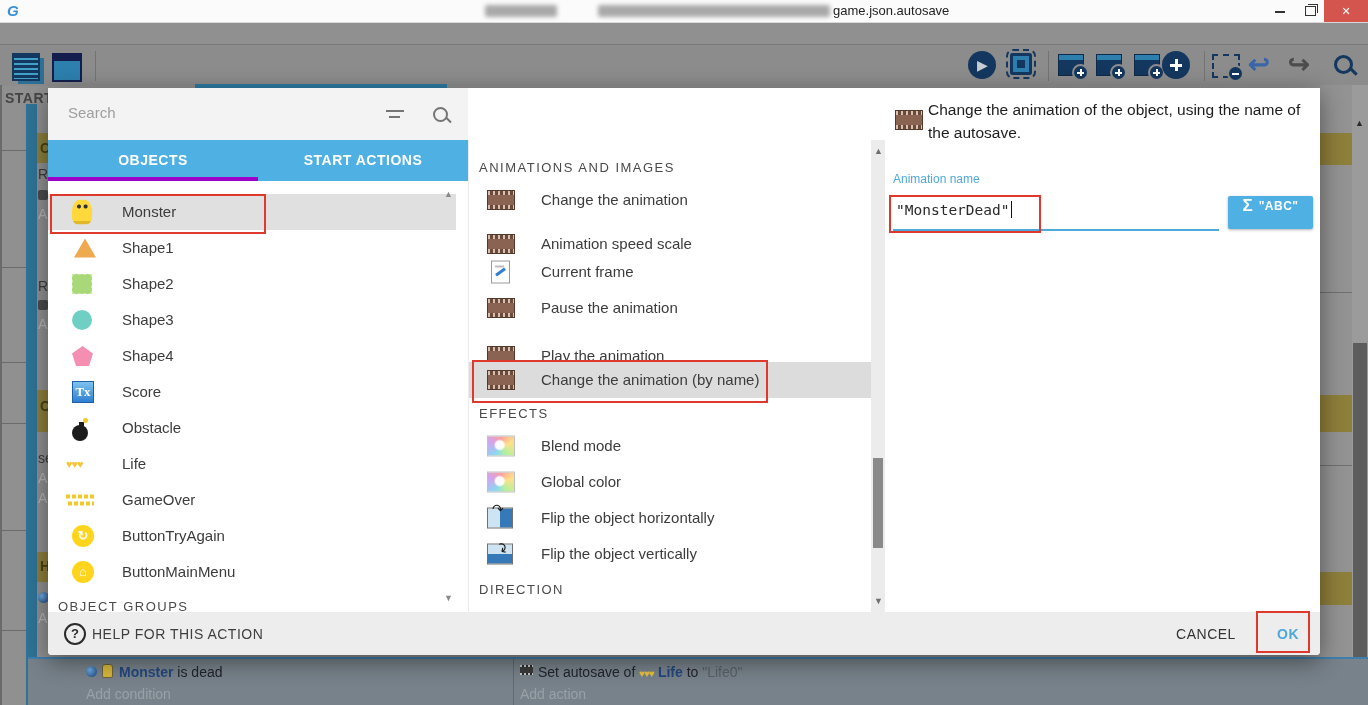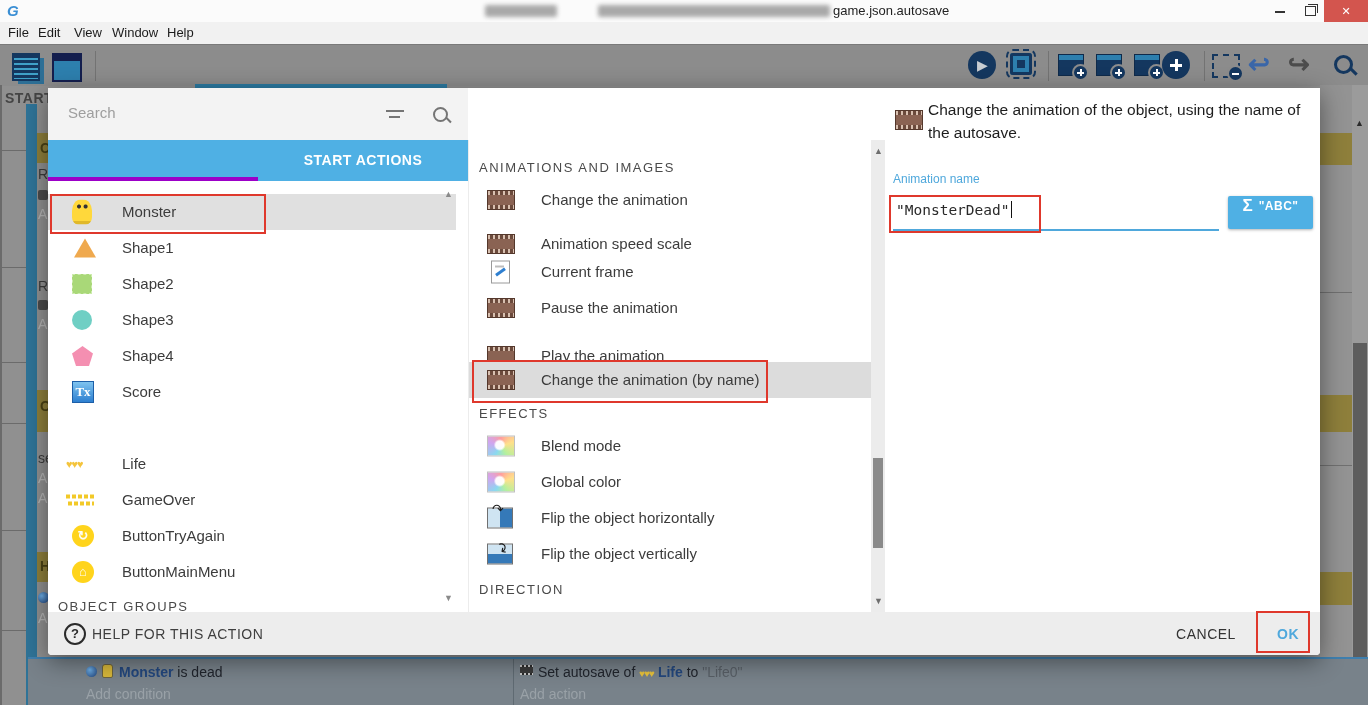--- a/index.html
+++ b/index.html
@@ -162,27 +162,20 @@
     <div class="ab titletext">game.json.autosave</div>
     <div class="ab btn-min">
         <i></i>
       </div>
     <div class="ab btn-restore">
         <i></i>
       </div>
     <div class="ab btn-close">✕</div>
   </div>
 
-  <div class="ab menubar">
-    <span style="left:8px">File</span>
-    <span style="left:38px">Edit</span>
-    <span style="left:74px">View</span>
-    <span style="left:112px">Window</span>
-    <span style="left:167px">Help</span>
-  </div>
 
   <div class="ab toolbar">
     <div class="ic ic-events"></div>
     <div class="ic ic-scene"></div>
     <div class="ab tsep" style="left:95px"></div>
     <div class="ic ic-play">
         <span>▶</span>
       </div>
     <div class="ic ic-debug"></div>
     <div class="ab tsep" style="left:1048px"></div>
@@ -259,20 +252,21 @@
   <div class="ab ev-add" style="left:520px;top:686px">Add action</div>
 
   <div class="ab dialog"></div>
 
   <div class="ab lsearch">
     <span class="ph">Search</span>
     <div class="filter-icon ab" style="left:338px;top:21px"></div>
     <div class="mag gray ab" style="left:385px;top:19px"></div>
   </div>
   <div class="ab tabs">
+    <div class="tab" style="left:0">OBJECTS</div>
     <div class="tab" style="left:210px">START ACTIONS</div>
     <div class="tab-underline-active"></div>
   </div>
 
   <div class="ab objlist">
     <div class="obj-row selected" style="top:13px">
       <span class="obj-ic oi-monster"></span>
       <span class="lbl">Monster</span>
     </div>
     <div class="obj-row" style="top:49px">
@@ -287,20 +281,24 @@
       <span class="obj-ic oi-circ"></span>
       <span class="lbl">Shape3</span>
     </div>
     <div class="obj-row" style="top:157px">
       <span class="obj-ic oi-pent"></span>
       <span class="lbl">Shape4</span>
     </div>
     <div class="obj-row" style="top:193px">
       <span class="obj-ic oi-score">Tx</span>
       <span class="lbl">Score</span>
+    </div>
+    <div class="obj-row" style="top:229px">
+      <span class="obj-ic oi-bomb"></span>
+      <span class="lbl">Obstacle</span>
     </div>
     <div class="obj-row" style="top:265px">
       <span class="obj-ic oi-hearts" style="left:18px">♥♥♥</span>
       <span class="lbl">Life</span>
     </div>
     <div class="obj-row" style="top:301px">
       <span class="obj-ic oi-gameover" style="left:18px"></span>
       <span class="lbl">GameOver</span>
     </div>
     <div class="obj-row" style="top:337px">

